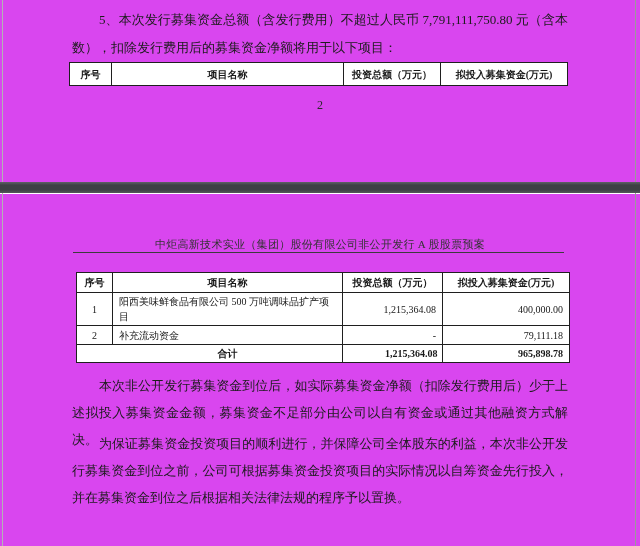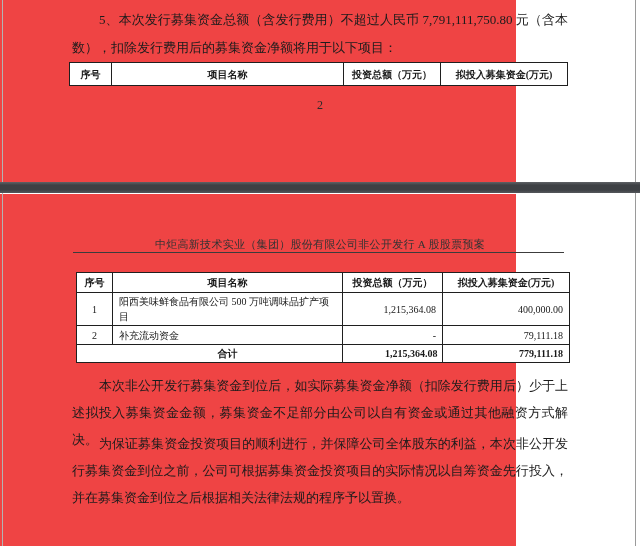--- a/index.html
+++ b/index.html
@@ -3,21 +3,21 @@
 <meta charset="utf-8">
 <style>
   html,body{margin:0;padding:0;background:#ffffff;}
   .viewer{
     position:relative;width:640px;height:546px;overflow:hidden;background:#ffffff;
     font-family:"Liberation Serif","DejaVu Serif",serif;color:#1c1c1c;
   }
   .page-edge{position:absolute;top:0;bottom:0;width:1px;z-index:1;}
   .page-edge.left{left:2px;background:#b3b3b3;}
   .page-edge.right{left:635px;background:#9a9a9a;}
-  .page{position:absolute;left:0;width:516px;background:#ef4444;}
+  .page{position:absolute;left:0;width:640px;background:#d946ef;}
   .page1{top:0;height:182px;}
   .page2{top:194px;height:353px;}
   .separator-band{
     position:absolute;left:0;top:182px;width:640px;height:11px;z-index:2;
     background:linear-gradient(180deg,#5f6266 0%,#3d4044 28%,#3d4044 72%,#54575b 100%);
   }
   .body-text{
     position:absolute;left:72px;width:496px;margin:0;
     font-size:13px;line-height:27px;text-align:justify;text-indent:27px;
     color:#1c1c1c;
@@ -113,21 +113,21 @@
       </tr>
       <tr class="h-r2">
         <td class="c-seq">2</td>
         <td class="c-name">补充流动资金</td>
         <td class="c-num">-</td>
         <td class="c-num">79,111.18</td>
       </tr>
       <tr class="h-rt total-row">
         <td class="c-total-label" colspan="2">合计</td>
         <td class="c-num">1,215,364.08</td>
-        <td class="c-num">779,111.18</td>
+        <td class="c-num">965,898.78</td>
       </tr>
     </tbody>
       </table>
 
     <p class="body-text paraB">为保证募集资金投资项目的顺利进行，并保障公司全体股东的利益，本次非公开发行募集资金到位之前，公司可根据募集资金投资项目的实际情况以自筹资金先行投入，并在募集资金到位之后根据相关法律法规的程序予以置换。</p>
     <p class="body-text paraA">本次非公开发行募集资金到位后，如实际募集资金净额（扣除发行费用后）少于上述拟投入募集资金金额，募集资金不足部分由公司以自有资金或通过其他融资方式解决。</p>
   </div>
 
   <div class="page-edge left"></div>
   <div class="page-edge right"></div>

